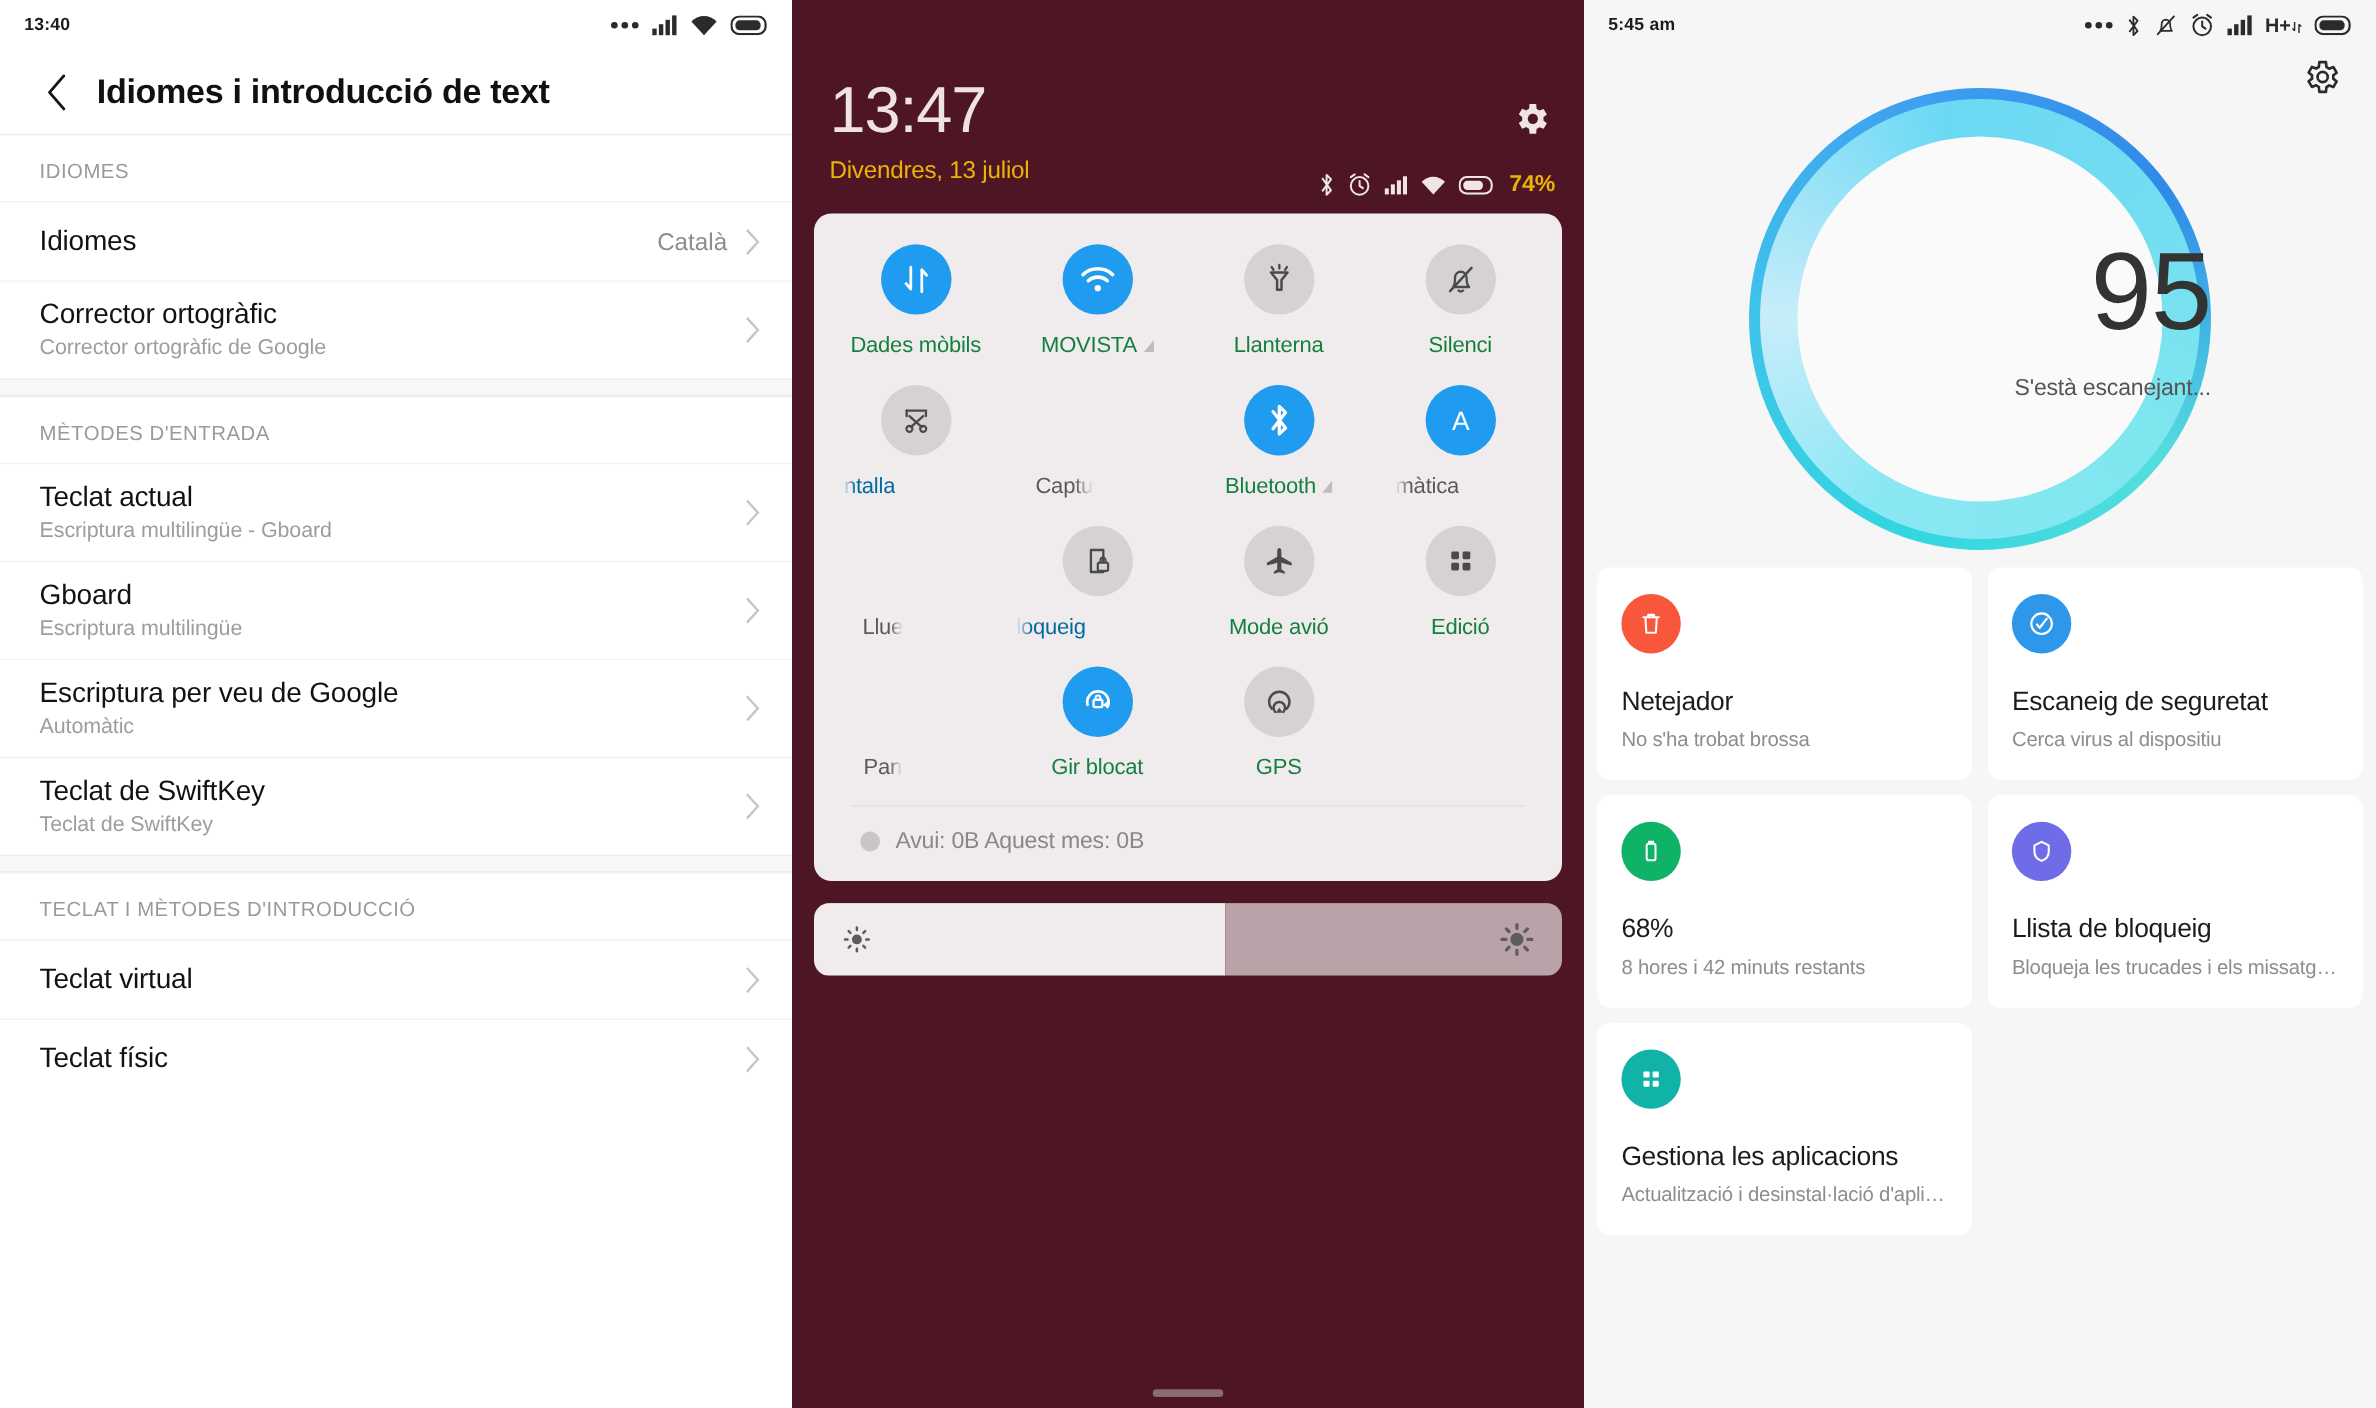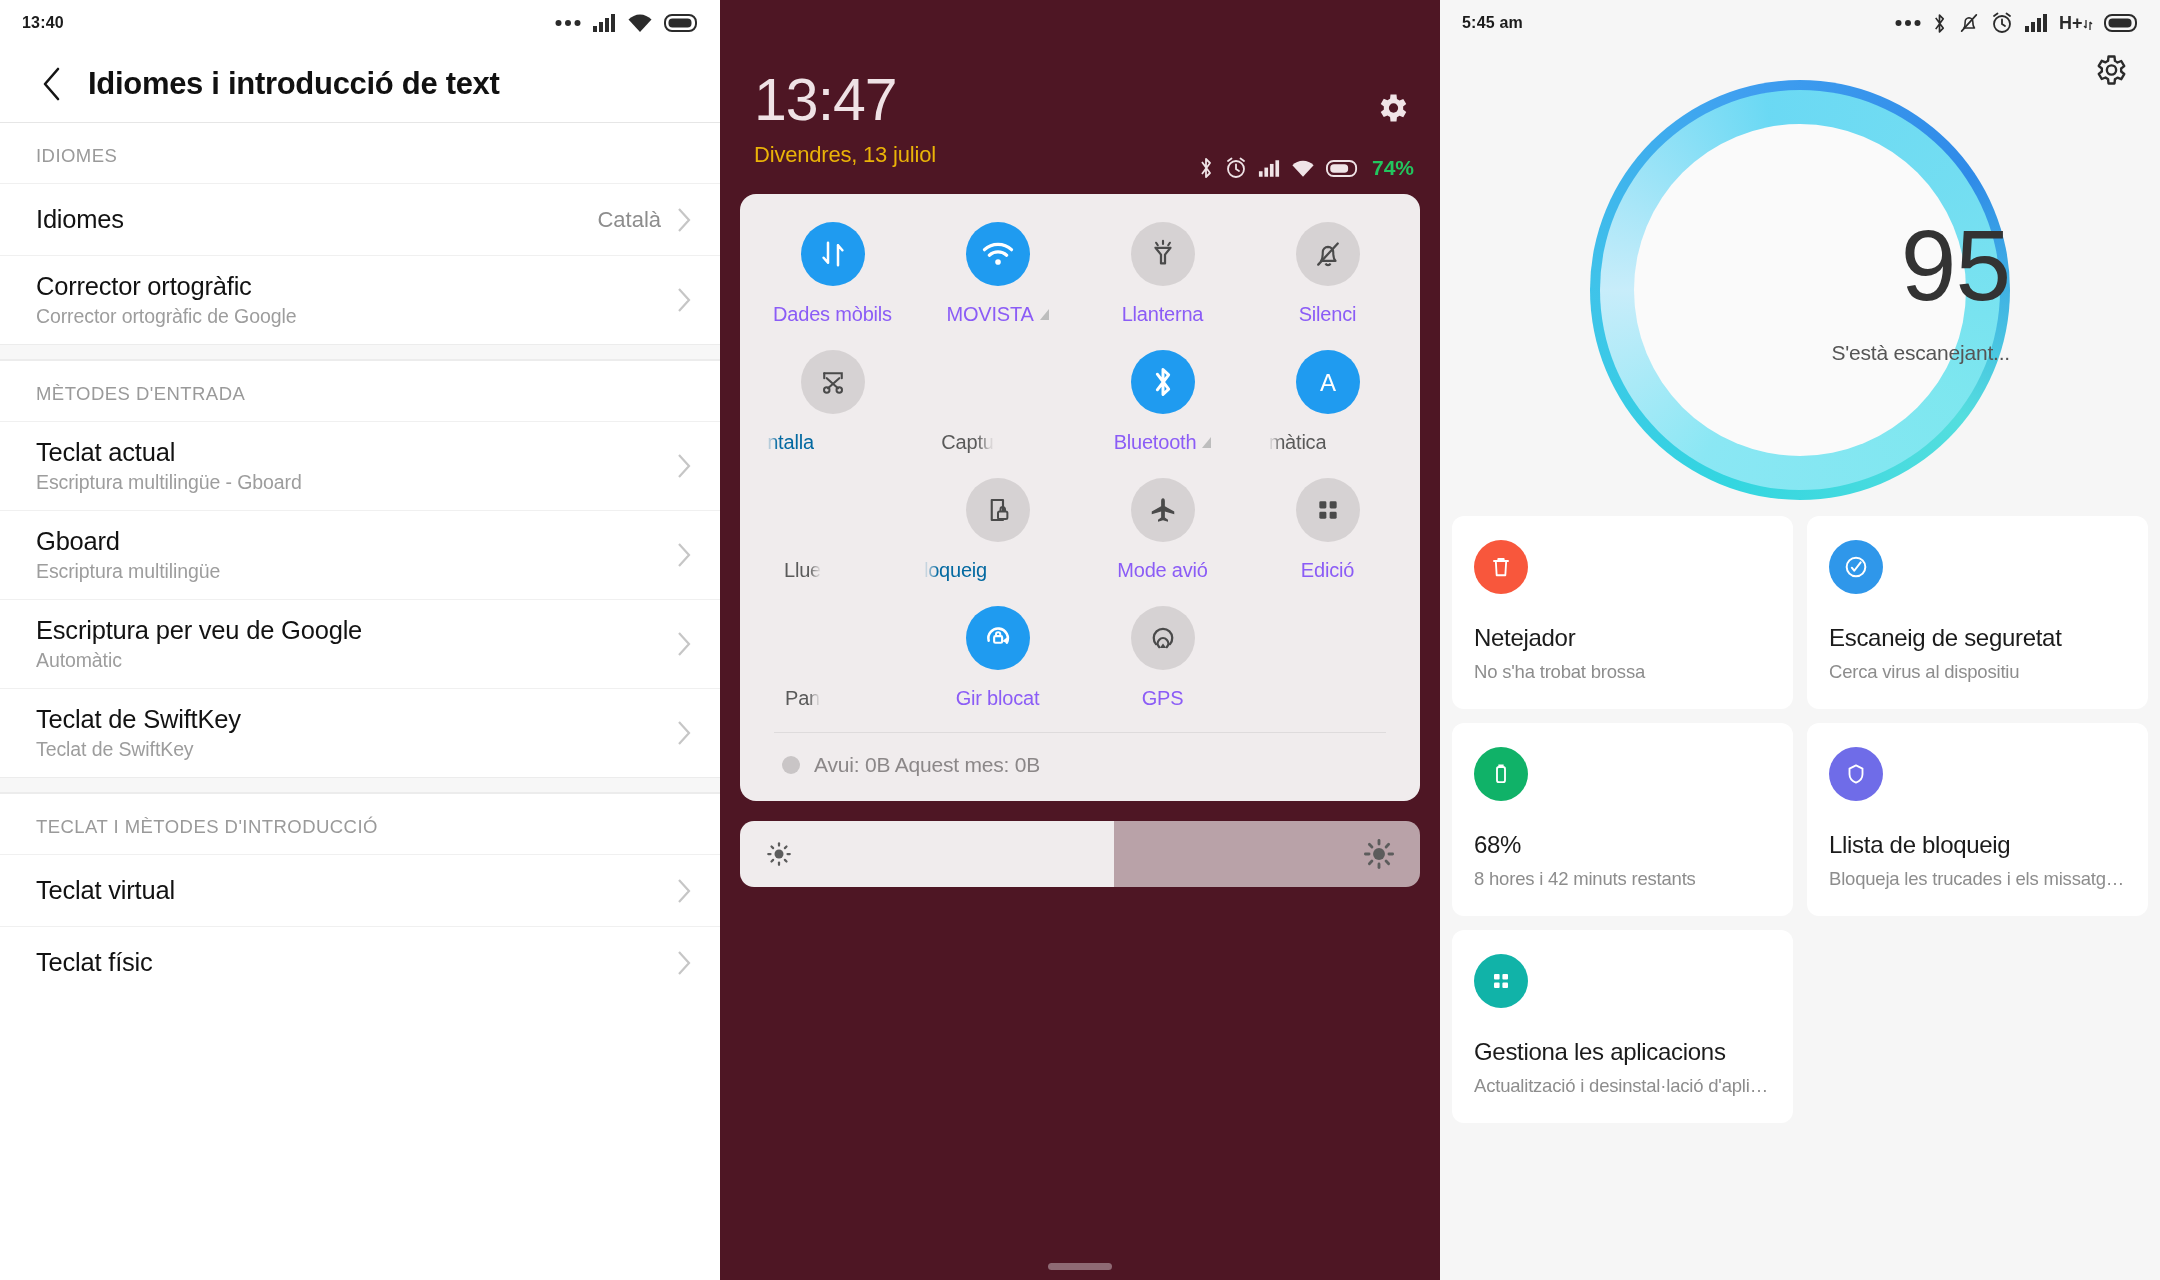--- a/index.html
+++ b/index.html
@@ -53,38 +53,38 @@
   .gapband { height:16px; background:#f7f7f7; border-top:1px solid #ececec; border-bottom:1px solid #ececec; }
 
   
   #panel-shade { width:720px; background:#4e1624; }
   .sh-status { height:34px; }
   .sh-clockwrap { padding:36px 34px 0 34px; position:relative; }
   .sh-clock { font-size:59px; color:#efe2e5; font-weight:300; letter-spacing:-1px; line-height:1.02; }
   .sh-date { font-size:22px; color:#eab308; margin-top:12px; letter-spacing:-.2px; }
   .sh-gear { position:absolute; right:30px; top:56px; cursor:pointer; }
   .sh-statline { position:absolute; right:26px; top:122px; display:flex; align-items:center; gap:11px; }
-  .sh-batt { font-size:21px; color:#22c55e; font-weight:bold; margin-left:3px; }
+  .sh-batt { font-size:21px; color:#eab308; font-weight:bold; margin-left:3px; }
 
   .qs-card {
     margin:26px 20px 0 20px;
     background:#f0eced;
     border-radius:16px;
     padding:22px 10px 10px 10px;
   }
   .qs-grid { display:grid; grid-template-columns:repeat(4,1fr); }
   .qs-tile { display:flex; flex-direction:column; align-items:center; padding:6px 0 18px 0; cursor:pointer; }
   .qs-circ {
     width:64px; height:64px; border-radius:50%;
     display:flex; align-items:center; justify-content:center;
     background:#d6d2d3;
   }
   .qs-circ.on { background:#1f9bf0; }
   .qs-label {
-    margin-top:17px; font-size:20px; color:#8b5cf6;
+    margin-top:17px; font-size:20px; color:#15803d;
     white-space:nowrap; display:flex; align-items:center; gap:6px;
     letter-spacing:-.2px;
   }
   .qs-label.clipL { color:#0369a1; transform:translateX(-42px); }
   .qs-label.clipL2 { color:#5a5a5a; transform:translateX(-30px); }
   .qs-label.fadeR { -webkit-mask-image:linear-gradient(to right,#000 68%,transparent 100%);
                     mask-image:linear-gradient(to right,#000 68%,transparent 100%); }
   .qs-label.fadeL { -webkit-mask-image:linear-gradient(to right,transparent 0%,#000 22%);
                     mask-image:linear-gradient(to right,transparent 0%,#000 22%); }
   .tri { width:0;height:0;border-left:9px solid transparent;border-bottom:11px solid #bdbdbd; }

